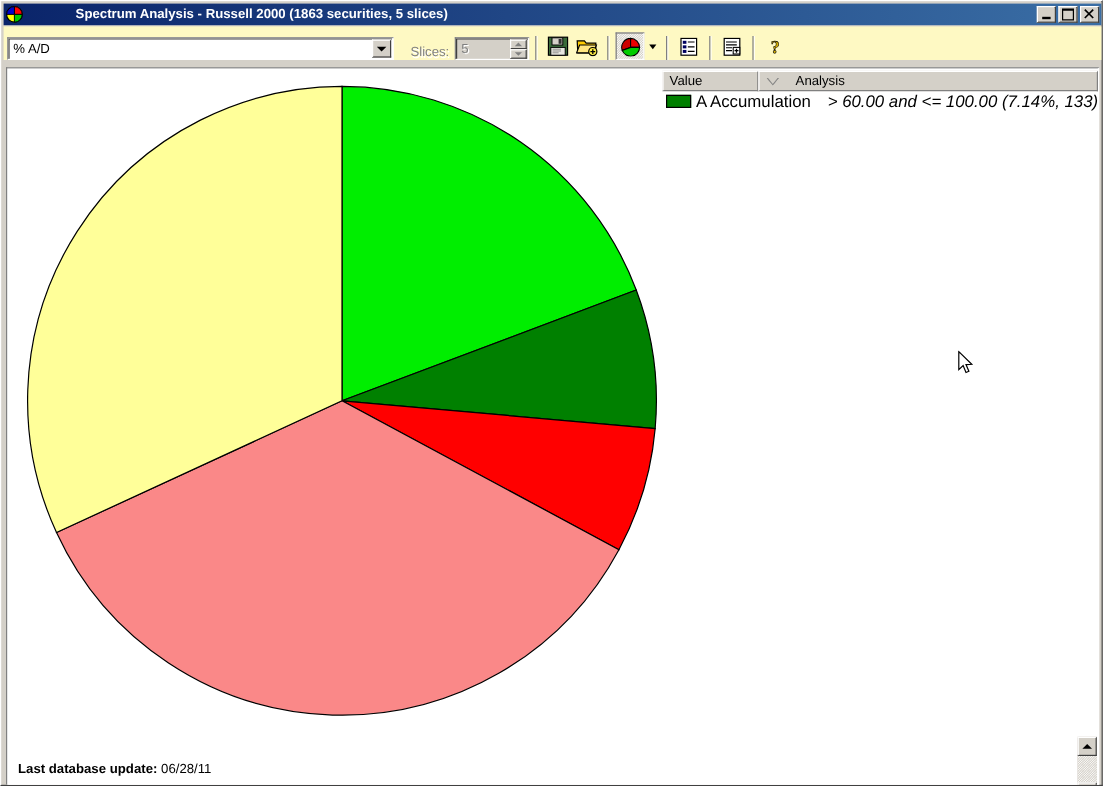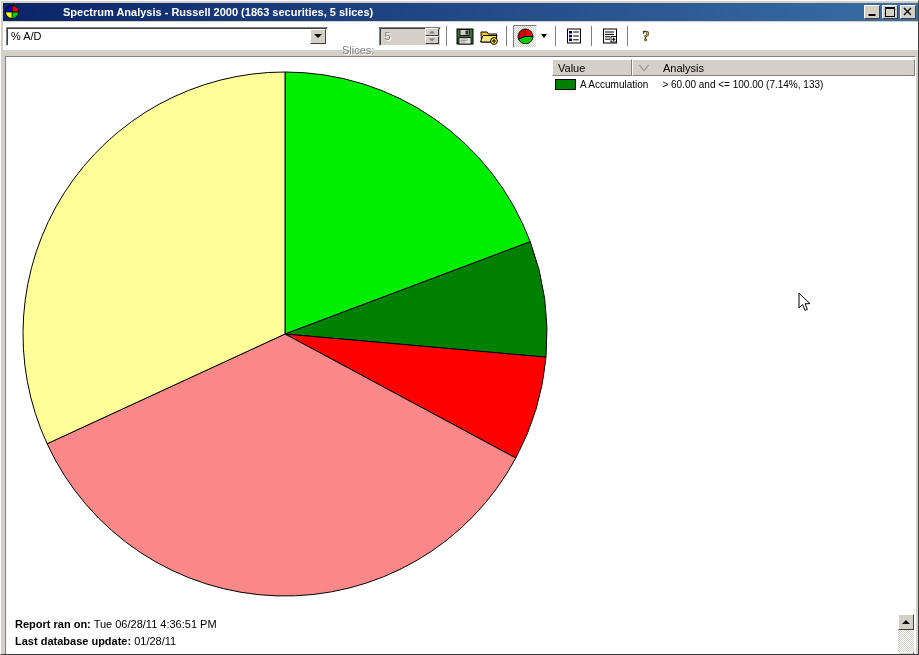--- a/index.html
+++ b/index.html
@@ -90,23 +90,23 @@
     border-top-width: 2px;
   }
   .wb-close { font-size: 10px; line-height: 12px; text-align: center; font-family: "Liberation Sans", sans-serif; color:#000; font-weight: 700;}
 
   
   #toolbar {
     position: absolute;
     left: 2px; top: 21px;
     width: 915px;
     height: 28px;
-    background: #ffffff;
-    display: flex;
-    align-items: center;
+    background: #fef9c3;
+    display: flex;
+    align-items: flex-end;
     box-sizing: border-box;
     padding-left: 3px;
   }
   #symbol-combo {
     width: 322px;
     height: 19px;
     background: #ffffff;
     border-top: 1px solid #808080;
     border-left: 1px solid #808080;
     border-right: 1px solid #ffffff;
@@ -340,35 +340,35 @@
     left:-4px; top:-6px;
     border-left: 4px solid transparent;
     border-right: 4px solid transparent;
     border-top: 5px solid #d4d0c8;
   }
   .legend-row {
     display: flex;
     align-items: center;
     height: 16px;
     padding-left: 3px;
-    font-size: 10px;
+    font-size: 14px;
     color: #000;
     white-space: nowrap;
     cursor: default;
   }
   .swatch {
     width: 21px;
     height: 11px;
     border: 1px solid #000;
     box-sizing: border-box;
     flex: 0 0 auto;
     margin-right: 4px;
   }
   .lg-name { flex: 0 0 auto; }
-  .lg-desc { margin-left: 14px; flex: 0 0 auto; }
+  .lg-desc { margin-left: 14px; flex: 0 0 auto; font-style: italic; }
 
   
   #footer {
     position: absolute;
     left: 8px;
     bottom: 21px;
     font-size: 11px;
     color: #000;
     line-height: 17px;
   }
@@ -560,26 +560,22 @@
             <div class="legend-row">
               <span class="swatch" style="background: rgb(0, 128, 0);"></span>
               <span class="lg-name">A Accumulation</span>
               <span class="lg-desc">&gt; 60.00 and &lt;= 100.00 (7.14%, 133)</span>
             </div>
           </div>
       </div>
 
       <div id="footer">
         <div>
-          <b>Report ran on:</b>
-          <span>Tue 06/28/11 4:36:51 PM</span>
-        </div>
-        <div>
           <b>Last database update:</b>
-          <span>01/28/11</span>
+          <span>06/28/11</span>
         </div>
       </div>
 
       <div id="vscroll">
         <div class="sb-arrow sb-up"></div>
         <div class="sb-track"></div>
         <div class="sb-arrow sb-dn"></div>
       </div>
 
       <div id="mouse-cursor">

